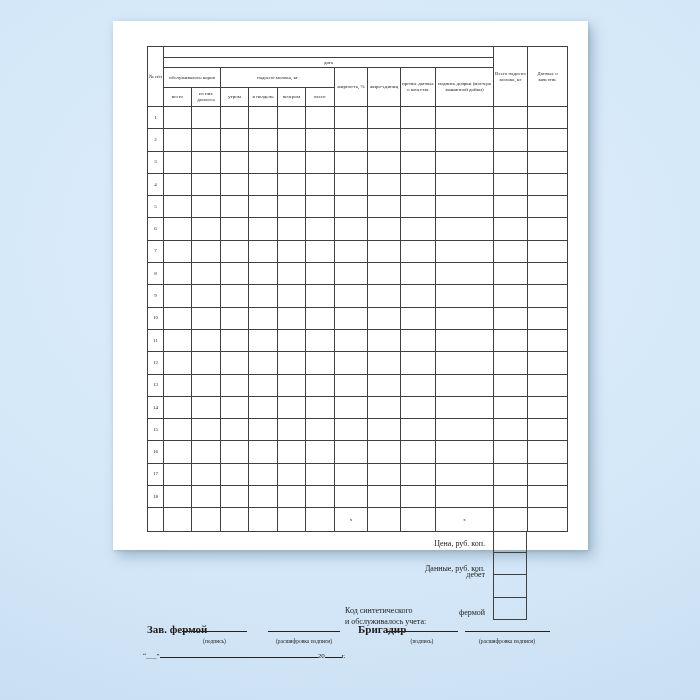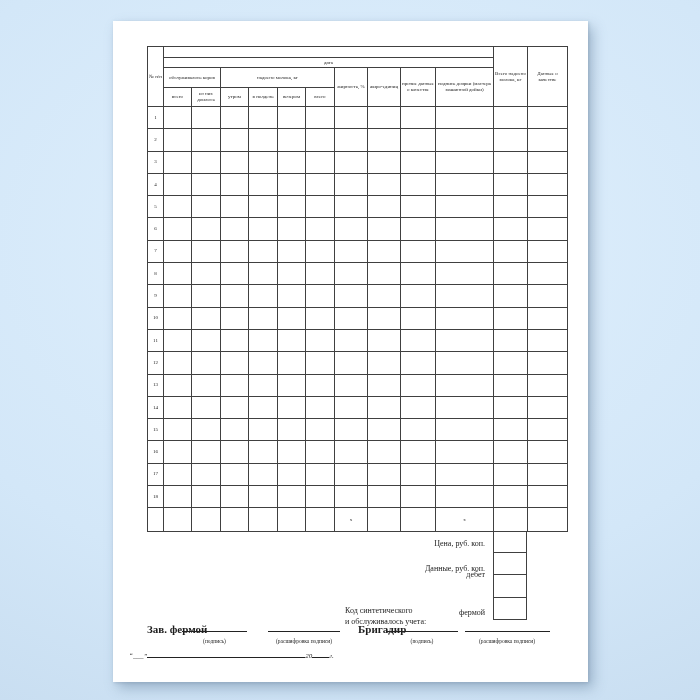--- a/index.html
+++ b/index.html
@@ -4,21 +4,21 @@
 <style>
   * { margin:0; padding:0; box-sizing:border-box; }
   html,body { width:700px; height:700px; overflow:hidden; }
   body {
     background: radial-gradient(120% 90% at 50% 35%, #e0f0fd 0%, #d3e7f8 55%, #c3d9ed 100%);
     font-family:"Liberation Serif","DejaVu Serif",serif;
     color:#1c1c1c;
     position:relative;
   }
   .paper {
-    position:absolute; left:113px; top:21px; width:475px; height:661px;
+    position:absolute; left:113px; top:21px; width:475px; height:529px;
     background:#ffffff;
     box-shadow: 5px 6px 12px rgba(96,125,153,0.45), 1px 1px 3px rgba(120,140,160,0.35);
   }
   table.journal {
     position:absolute; left:34px; top:25px;
     border-collapse:collapse; table-layout:fixed;
   }
   table.journal th, table.journal td {
     border:1px solid #404040;
     font-weight:normal;
@@ -42,21 +42,21 @@
   .code-cell:first-child { border-top:1px solid #404040; }
   .cc-1 { height:22px; } .cc-2 { height:22px; } .cc-3 { height:23px; } .cc-4 { height:22px; }
 
   .f-lbl { position:absolute; left:180px; width:192px; text-align:right; font-size:8px; white-space:nowrap; }
   .code-lbl { position:absolute; left:232px; top:584px; font-size:8px; line-height:11px; white-space:nowrap; }
 
   .sig-lbl { position:absolute; top:602px; font-size:11px; font-weight:bold; white-space:nowrap; }
   .sig-ul  { position:absolute; top:603px; height:8px; border-bottom:1px solid #222; }
   .sig-cap { position:absolute; top:617px; font-size:5.5px; text-align:center; white-space:nowrap; }
 
-  .date-line { position:absolute; left:16px; top:629px; font-size:7px; white-space:nowrap;font-style:italic; }
+  .date-line { position:absolute; left:30px; top:629px; font-size:7px; white-space:nowrap; }
   .date-line .ul { display:inline-block; height:8px; border-bottom:1px solid #222; vertical-align:baseline; }
 </style>
 </head>
 <body>
 
 <div class="paper">
 
   <table class="journal">
     <colgroup>
       <col style="width:16px">

